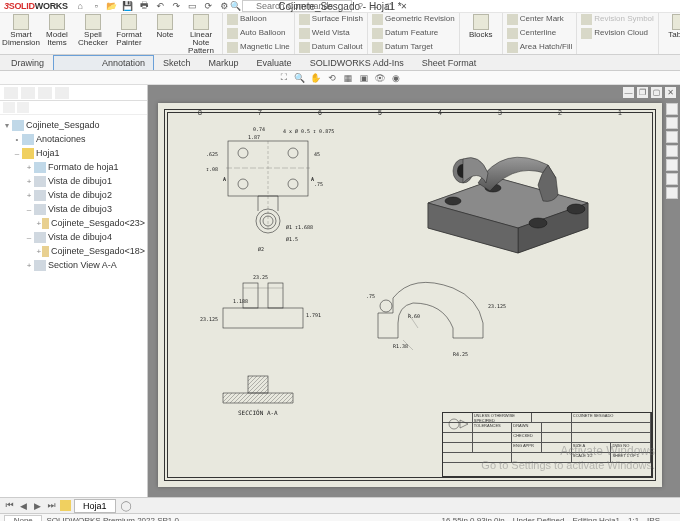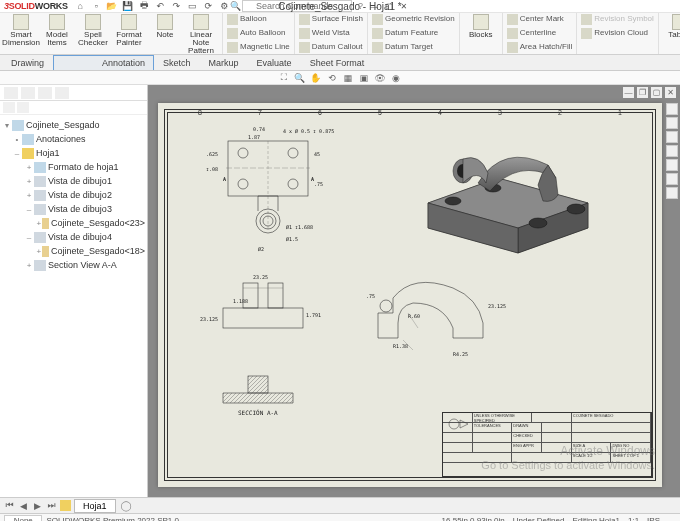--- a/index.html
+++ b/index.html
@@ -226,20 +226,21 @@
       </div>
     </div>
 </div>
 
 <div class="tabs" id="tabs">
     <div class="tab">Drawing</div>
     <div class="tab active">Annotation</div>
     <div class="tab">Sketch</div>
     <div class="tab">Markup</div>
     <div class="tab">Evaluate</div>
+    <div class="tab">SOLIDWORKS Add-Ins</div>
     <div class="tab">Sheet Format</div>
   </div>
 
 <div class="viewtb">
   <span>⛶</span>
   <span>🔍</span>
   <span>✋</span>
   <span>⟲</span>
   <span>▦</span>
   <span>▣</span>

